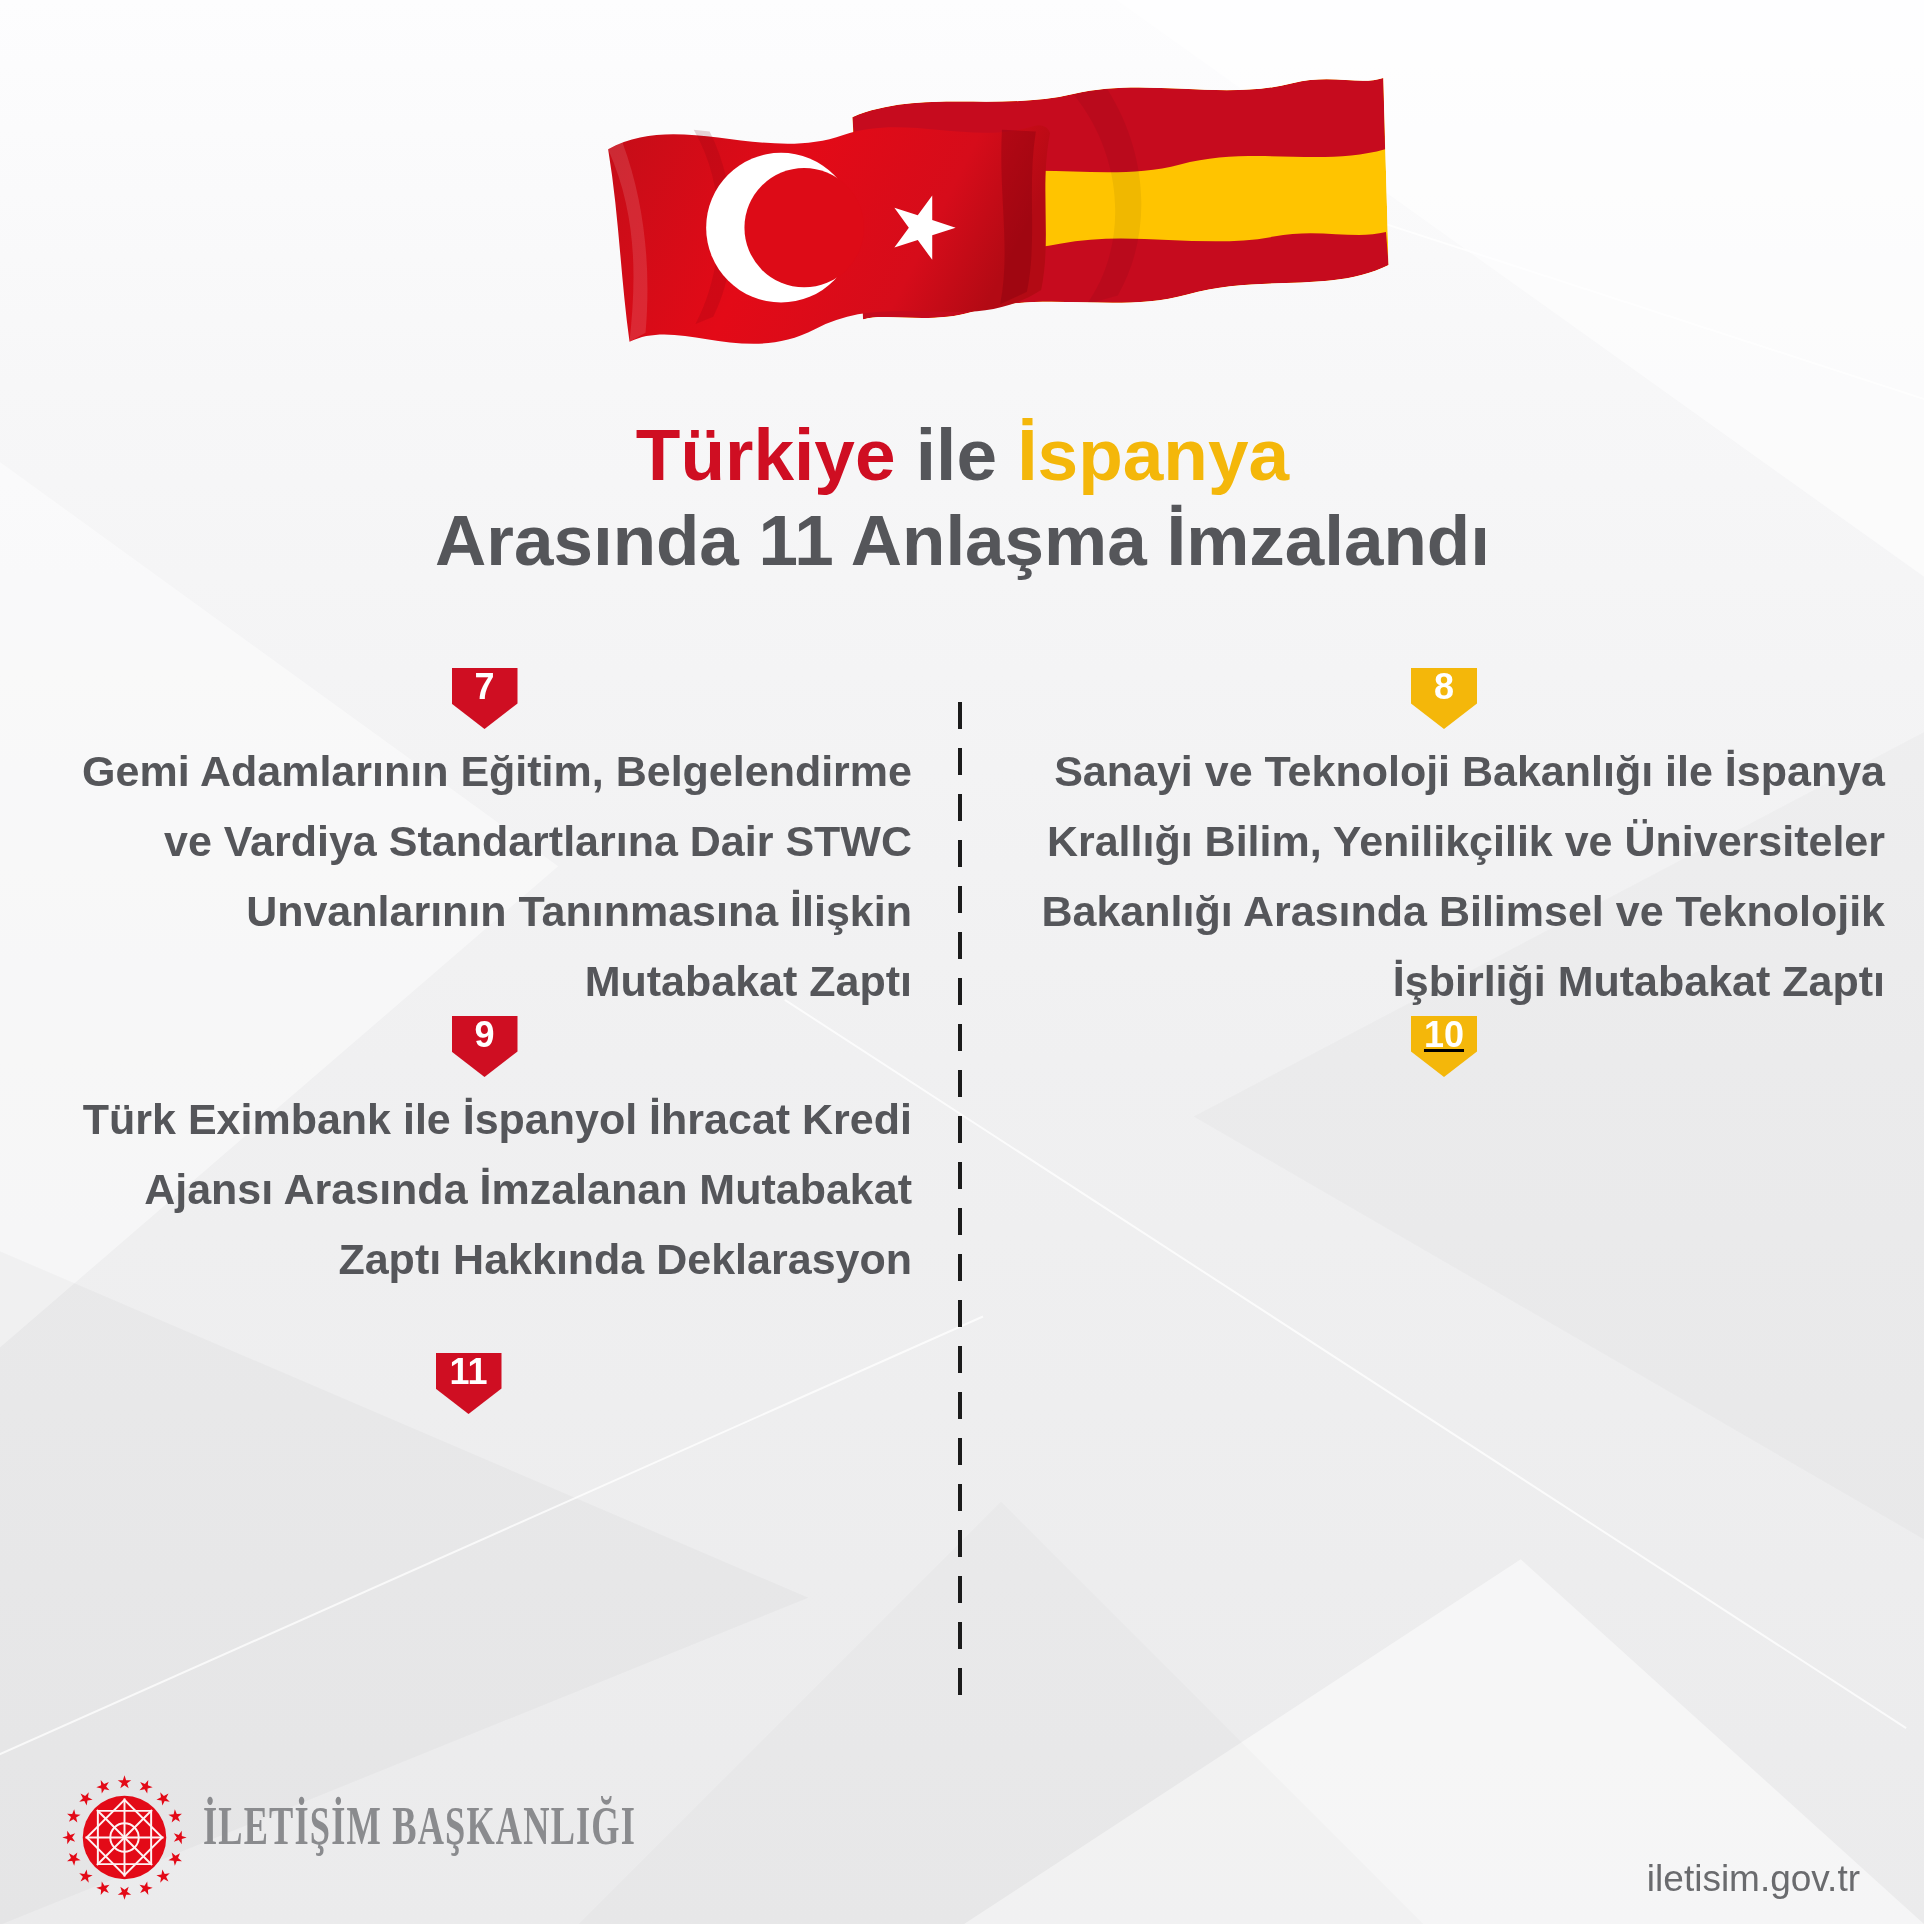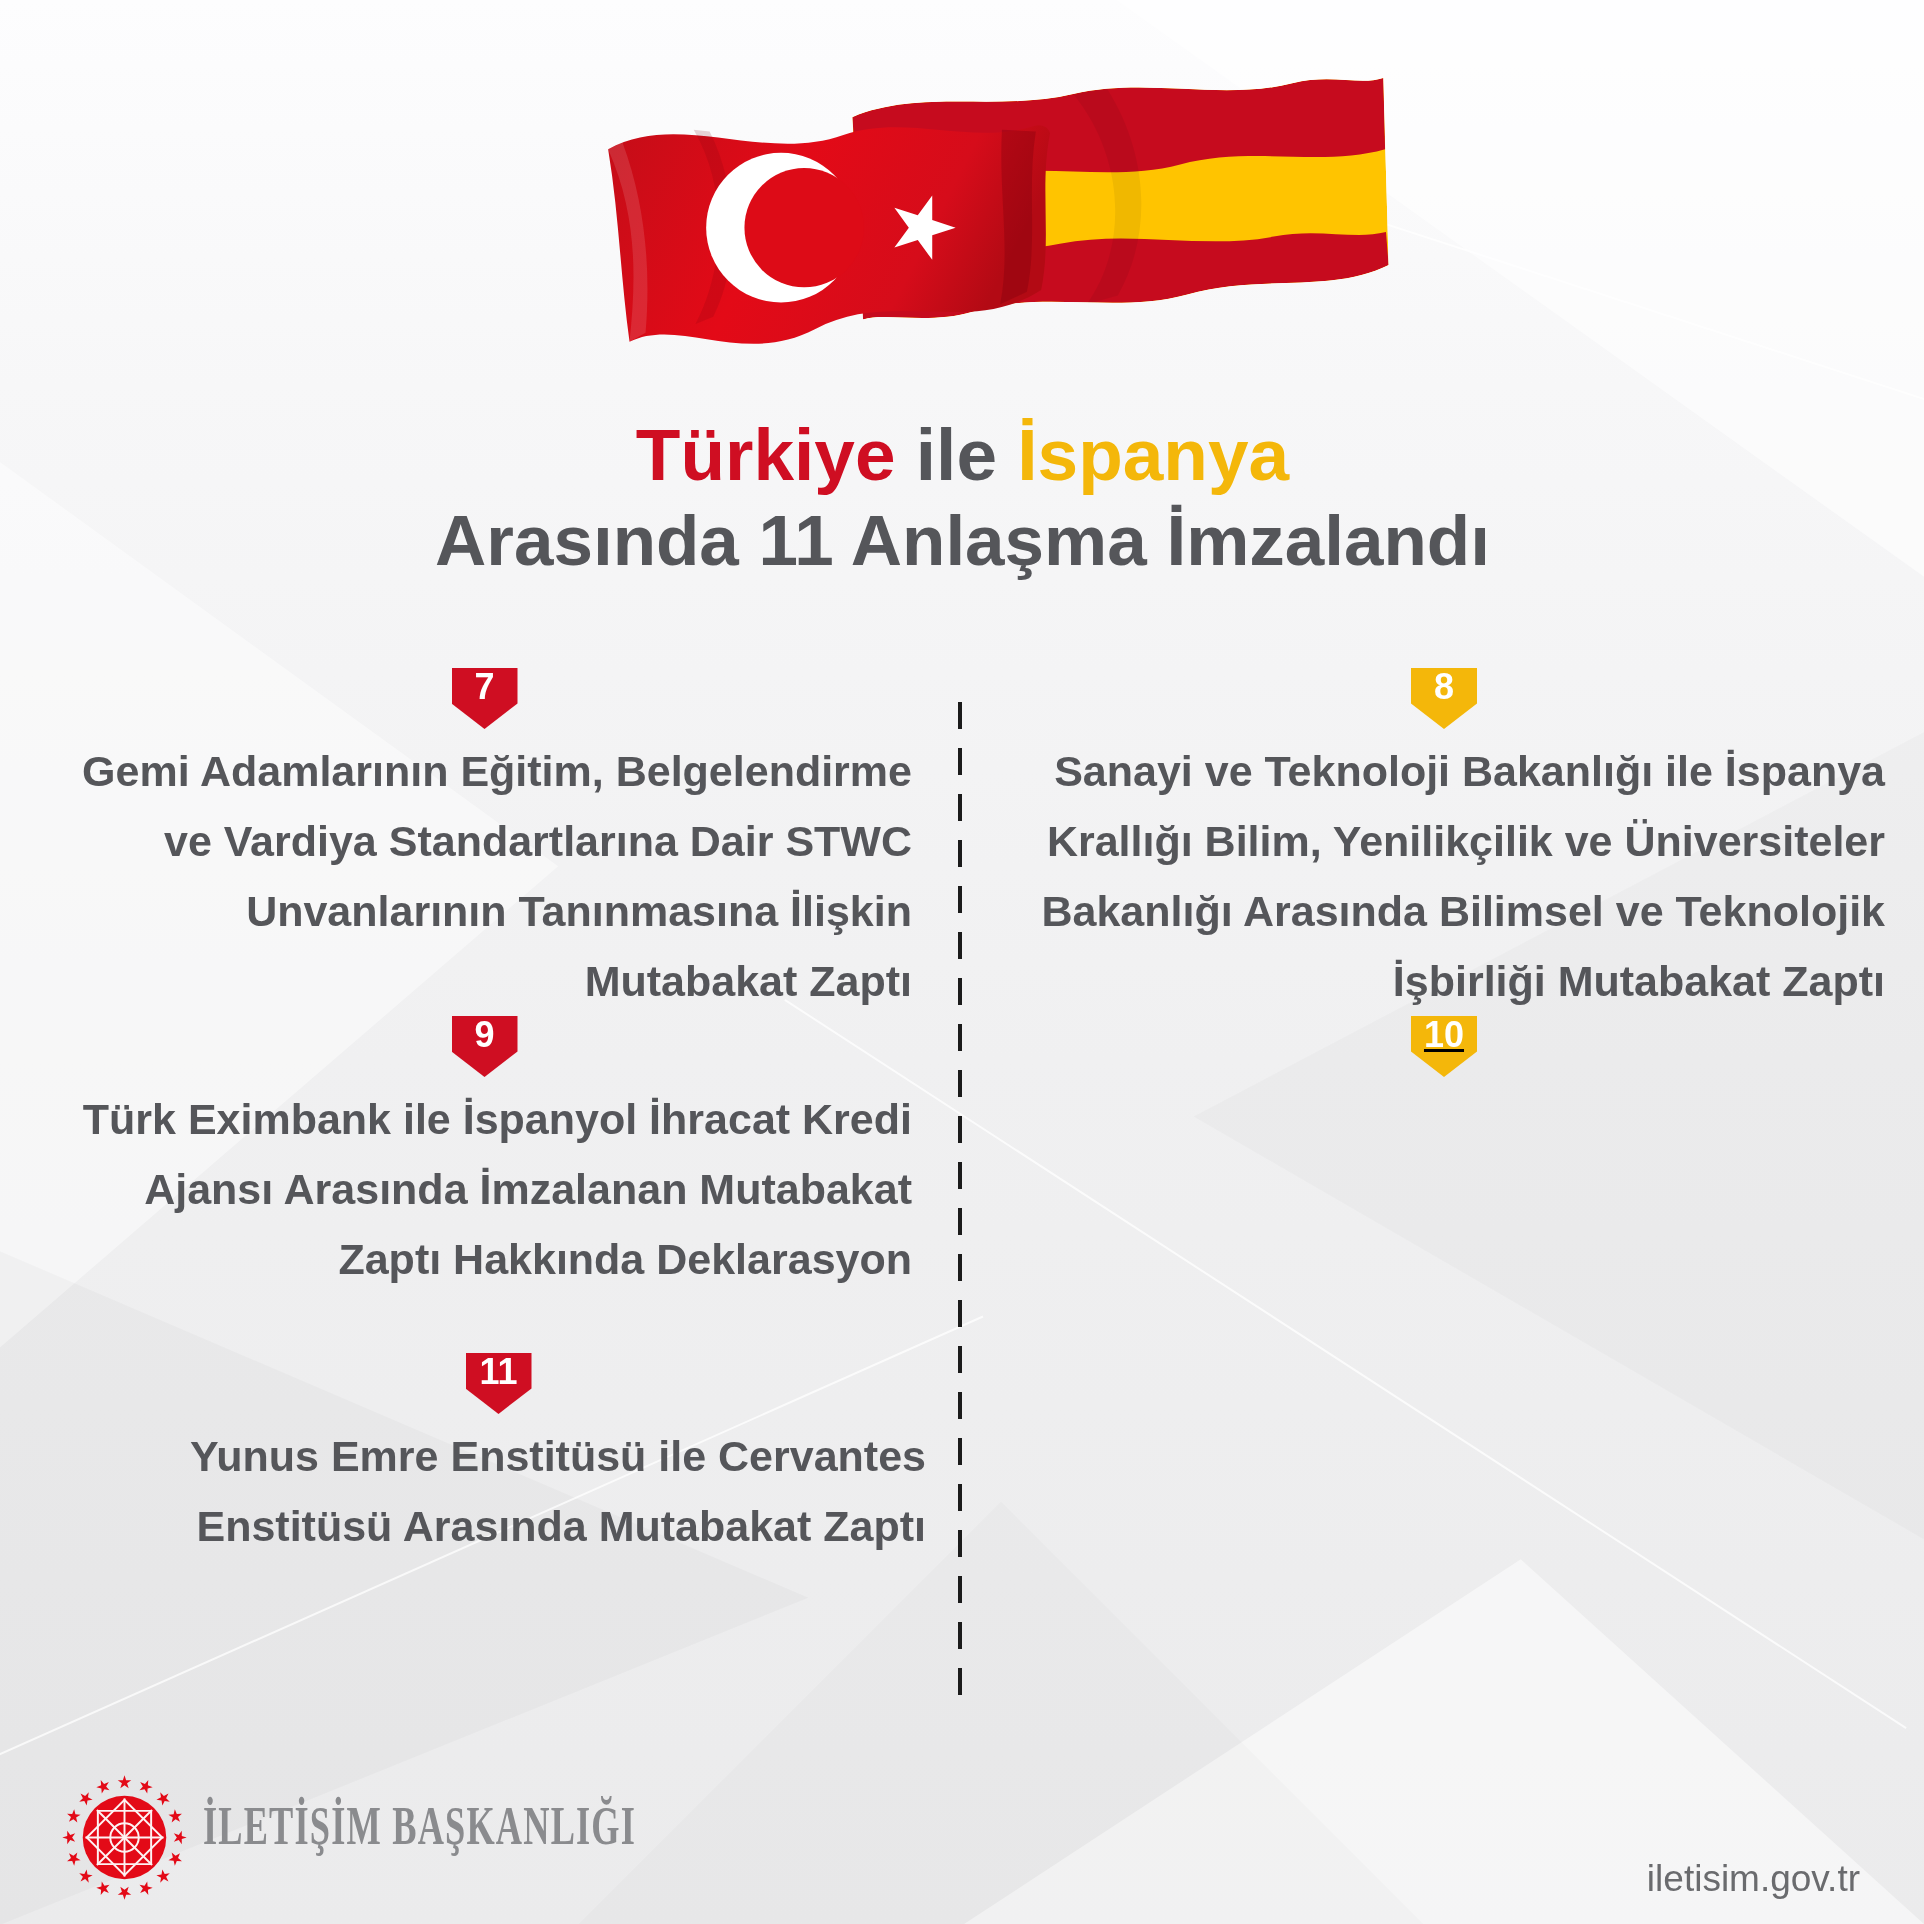--- a/index.html
+++ b/index.html
@@ -44,21 +44,21 @@
   .badge.red{background:#cf0e22;}
   .badge.yellow{background:#f4b70a;}
   .item p{
     width:100%;margin:7.1px 0 0;text-align:right;white-space:pre-line;
     font-size:43px;font-weight:600;line-height:70px;color:#55565a;letter-spacing:0;
   }
   .it7{left:57px;top:668px;width:855px;}
   .it8{left:1003px;top:668px;width:882px;}
   .it9{left:57px;top:1016px;width:855px;}
   .it10{left:1003px;top:1016px;width:882px;text-decoration:underline;}
-  .it11{left:71px;top:1353px;width:855px;}
+  .it11{left:41px;top:1353px;width:855px;}
 
   .footer-emblem{position:absolute;left:49px;top:1762px;width:151px;height:151px;}
   .org{position:absolute;left:203px;top:1793px;}
   .org .small{
     display:inline-block;transform:scaleX(.66);transform-origin:left center;
     font-family:"Liberation Serif","DejaVu Serif",serif;
     font-size:26px;font-weight:600;letter-spacing:1.8px;color:#76777a;white-space:nowrap;
   }
   .org .large{
     display:inline-block;transform:scaleX(.66);transform-origin:left center;
@@ -177,22 +177,20 @@
   <article class="item it10">
     <div class="badge yellow">
         <span>10</span>
       </div>
   </article>
 
   <article class="item it11">
     <div class="badge red">
         <span>11</span>
       </div>
-    <p>Yunus Emre Enstitüsü ile Cervantes
-Enstitüsü Arasında Mutabakat Zaptı</p>
   </article>
 
   <div class="footer-emblem">
     <svg viewBox="-85 -85 170 170" width="151" height="151">
       <circle r="47" fill="#e30a17"></circle>
       <g stroke="#ffffff" stroke-width="2.2" fill="none" opacity="0.95">
         <polygon points="-30,-30 30,-30 30,30 -30,30"></polygon>
         <polygon points="-30,-30 30,-30 30,30 -30,30" transform="rotate(45)"></polygon>
         <circle r="16"></circle>
         <line x1="0" y1="-44" x2="0" y2="44"></line>

